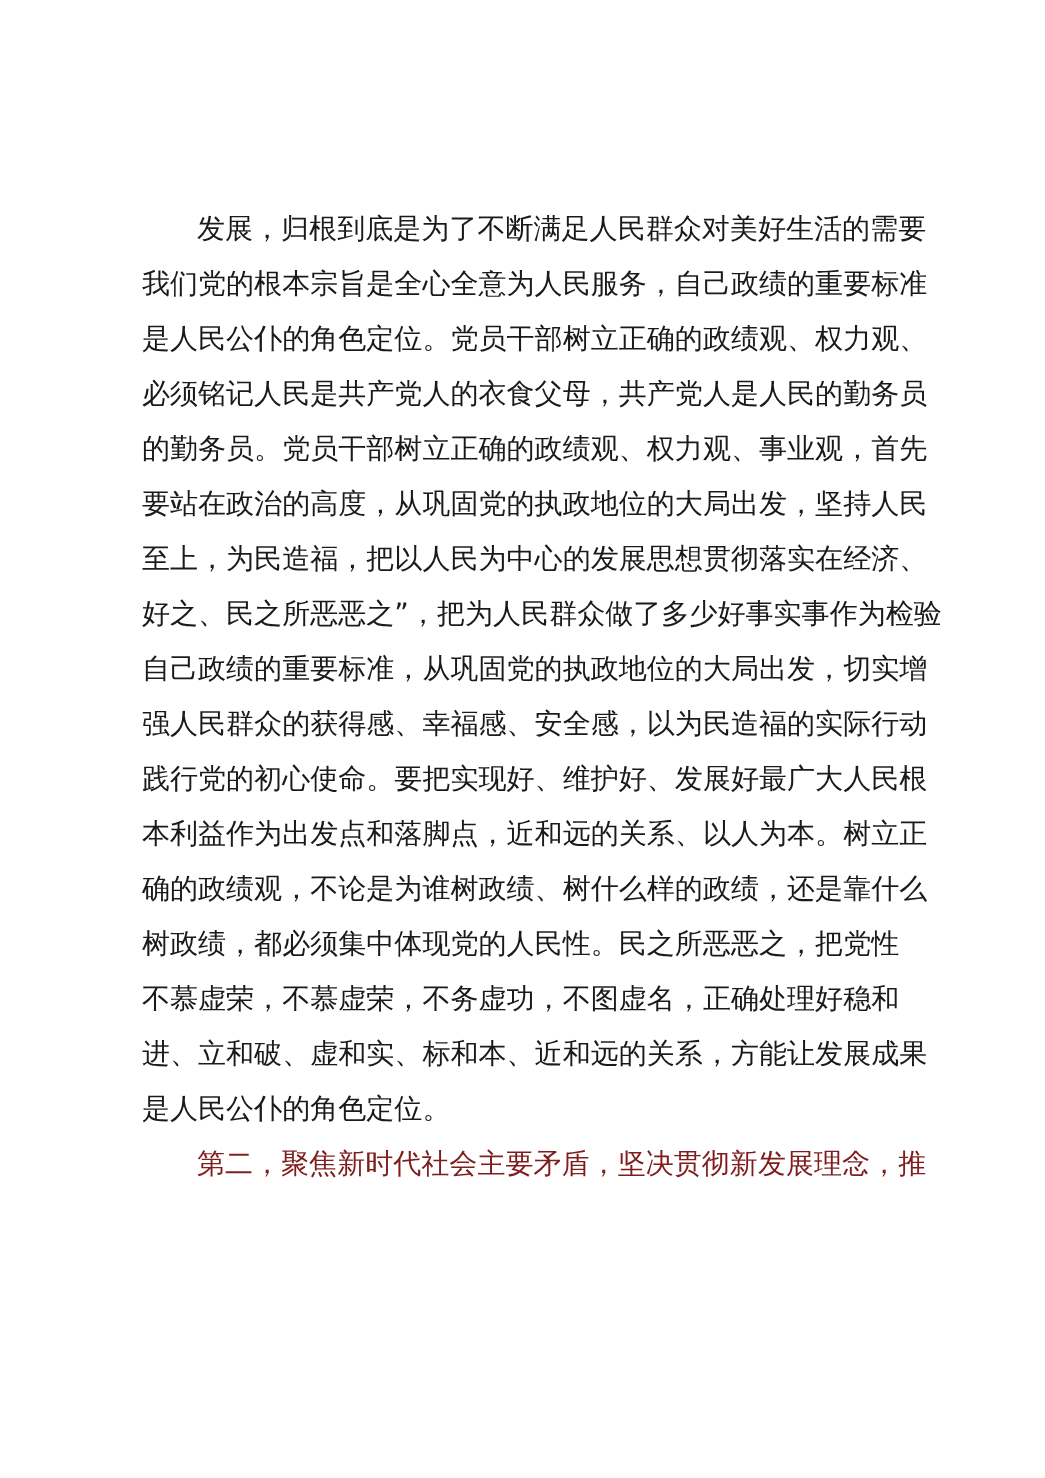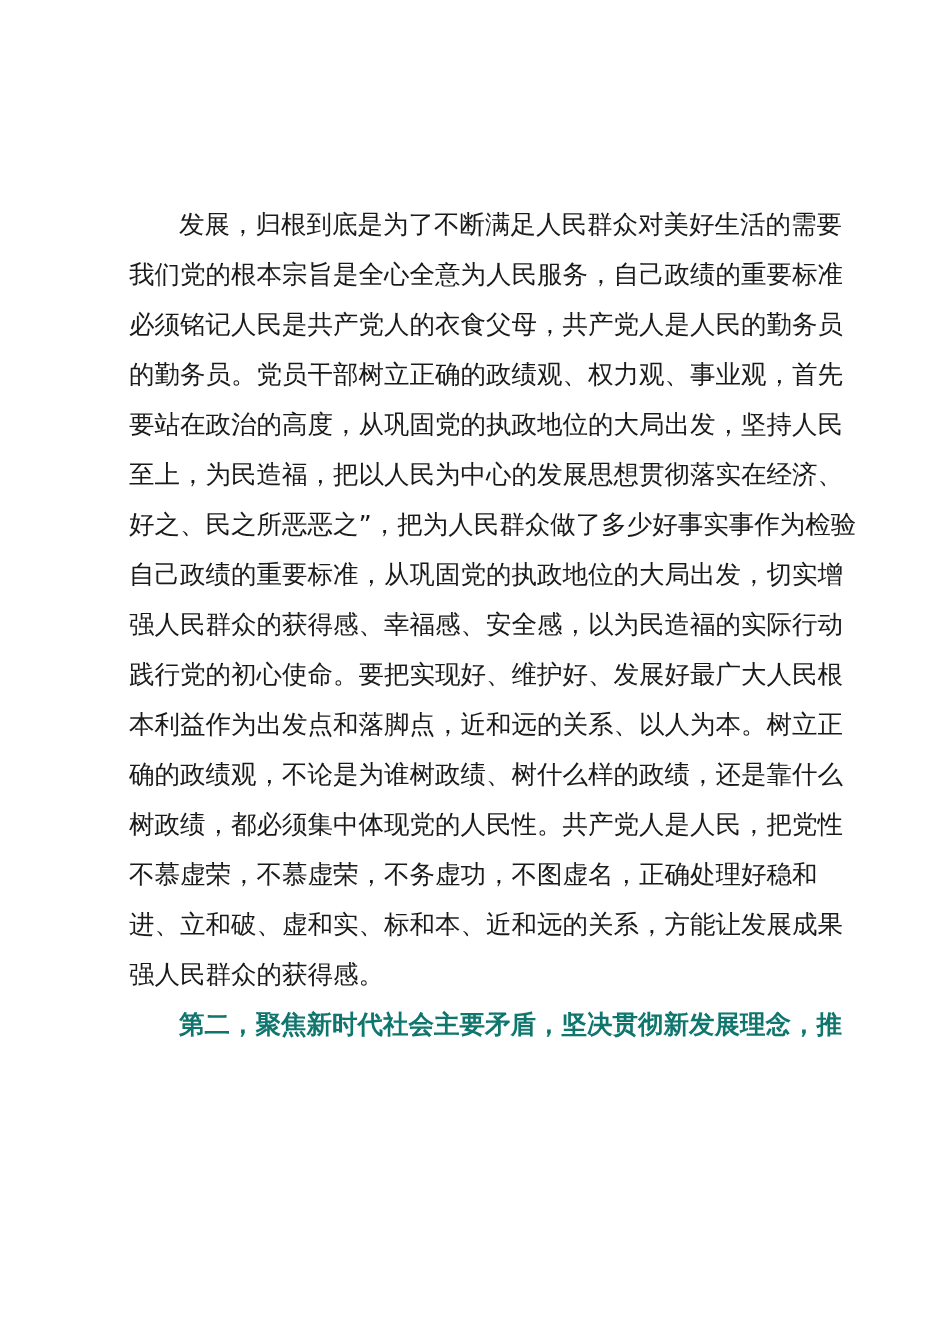--- a/index.html
+++ b/index.html
@@ -11,21 +11,21 @@
       width: 950px;
       height: 1344px;
       position: relative;
       overflow: hidden;
       font-family: "DejaVu Sans", "Liberation Sans", sans-serif;
       color: #1a1a1a;
     }
     .page {
       position: absolute;
       left: 0;
-      top: 16px;
+      top: 0;
       width: 950px;
       height: 1116px;
       background: #ffffff;
     }
     .text-block {
       position: absolute;
       left: 129px;
       top: 183px;
       width: 740px;
     }
@@ -33,45 +33,46 @@
       height: 50px;
       line-height: 50px;
       font-size: 25.5px;
       white-space: nowrap;
       letter-spacing: 0px;
     }
     .line.indent {
       padding-left: 50px;
     }
     .line.heading {
-      font-weight: bold;
-      color: #0f766e;
+      font-weight: normal;
+      color: #7f1d1d;
       margin-top: 0px;
     }
   </style>
 </head>
 <body>
 
 <div class="page">
   <div class="text-block">
     <div>
       <div class="line indent">发展，归根到底是为了不断满足人民群众对美好生活的需要</div>
       <div class="line">我们党的根本宗旨是全心全意为人民服务，自己政绩的重要标准</div>
+      <div class="line">是人民公仆的角色定位。党员干部树立正确的政绩观、权力观、</div>
       <div class="line">必须铭记人民是共产党人的衣食父母，共产党人是人民的勤务员</div>
       <div class="line">的勤务员。党员干部树立正确的政绩观、权力观、事业观，首先</div>
       <div class="line">要站在政治的高度，从巩固党的执政地位的大局出发，坚持人民</div>
       <div class="line">至上，为民造福，把以人民为中心的发展思想贯彻落实在经济、</div>
       <div class="line">好之、民之所恶恶之”，把为人民群众做了多少好事实事作为检验</div>
       <div class="line">自己政绩的重要标准，从巩固党的执政地位的大局出发，切实增</div>
       <div class="line">强人民群众的获得感、幸福感、安全感，以为民造福的实际行动</div>
       <div class="line">践行党的初心使命。要把实现好、维护好、发展好最广大人民根</div>
       <div class="line">本利益作为出发点和落脚点，近和远的关系、以人为本。树立正</div>
       <div class="line">确的政绩观，不论是为谁树政绩、树什么样的政绩，还是靠什么</div>
-      <div class="line">树政绩，都必须集中体现党的人民性。共产党人是人民，把党性</div>
+      <div class="line">树政绩，都必须集中体现党的人民性。民之所恶恶之，把党性</div>
       <div class="line">不慕虚荣，不慕虚荣，不务虚功，不图虚名，正确处理好稳和</div>
       <div class="line">进、立和破、虚和实、标和本、近和远的关系，方能让发展成果</div>
-      <div class="line">强人民群众的获得感。</div>
+      <div class="line">是人民公仆的角色定位。</div>
     </div>
     <div>
       <div class="line indent heading">第二，聚焦新时代社会主要矛盾，坚决贯彻新发展理念，推</div>
     </div>
   </div>
 </div>
 
 </body></html>

